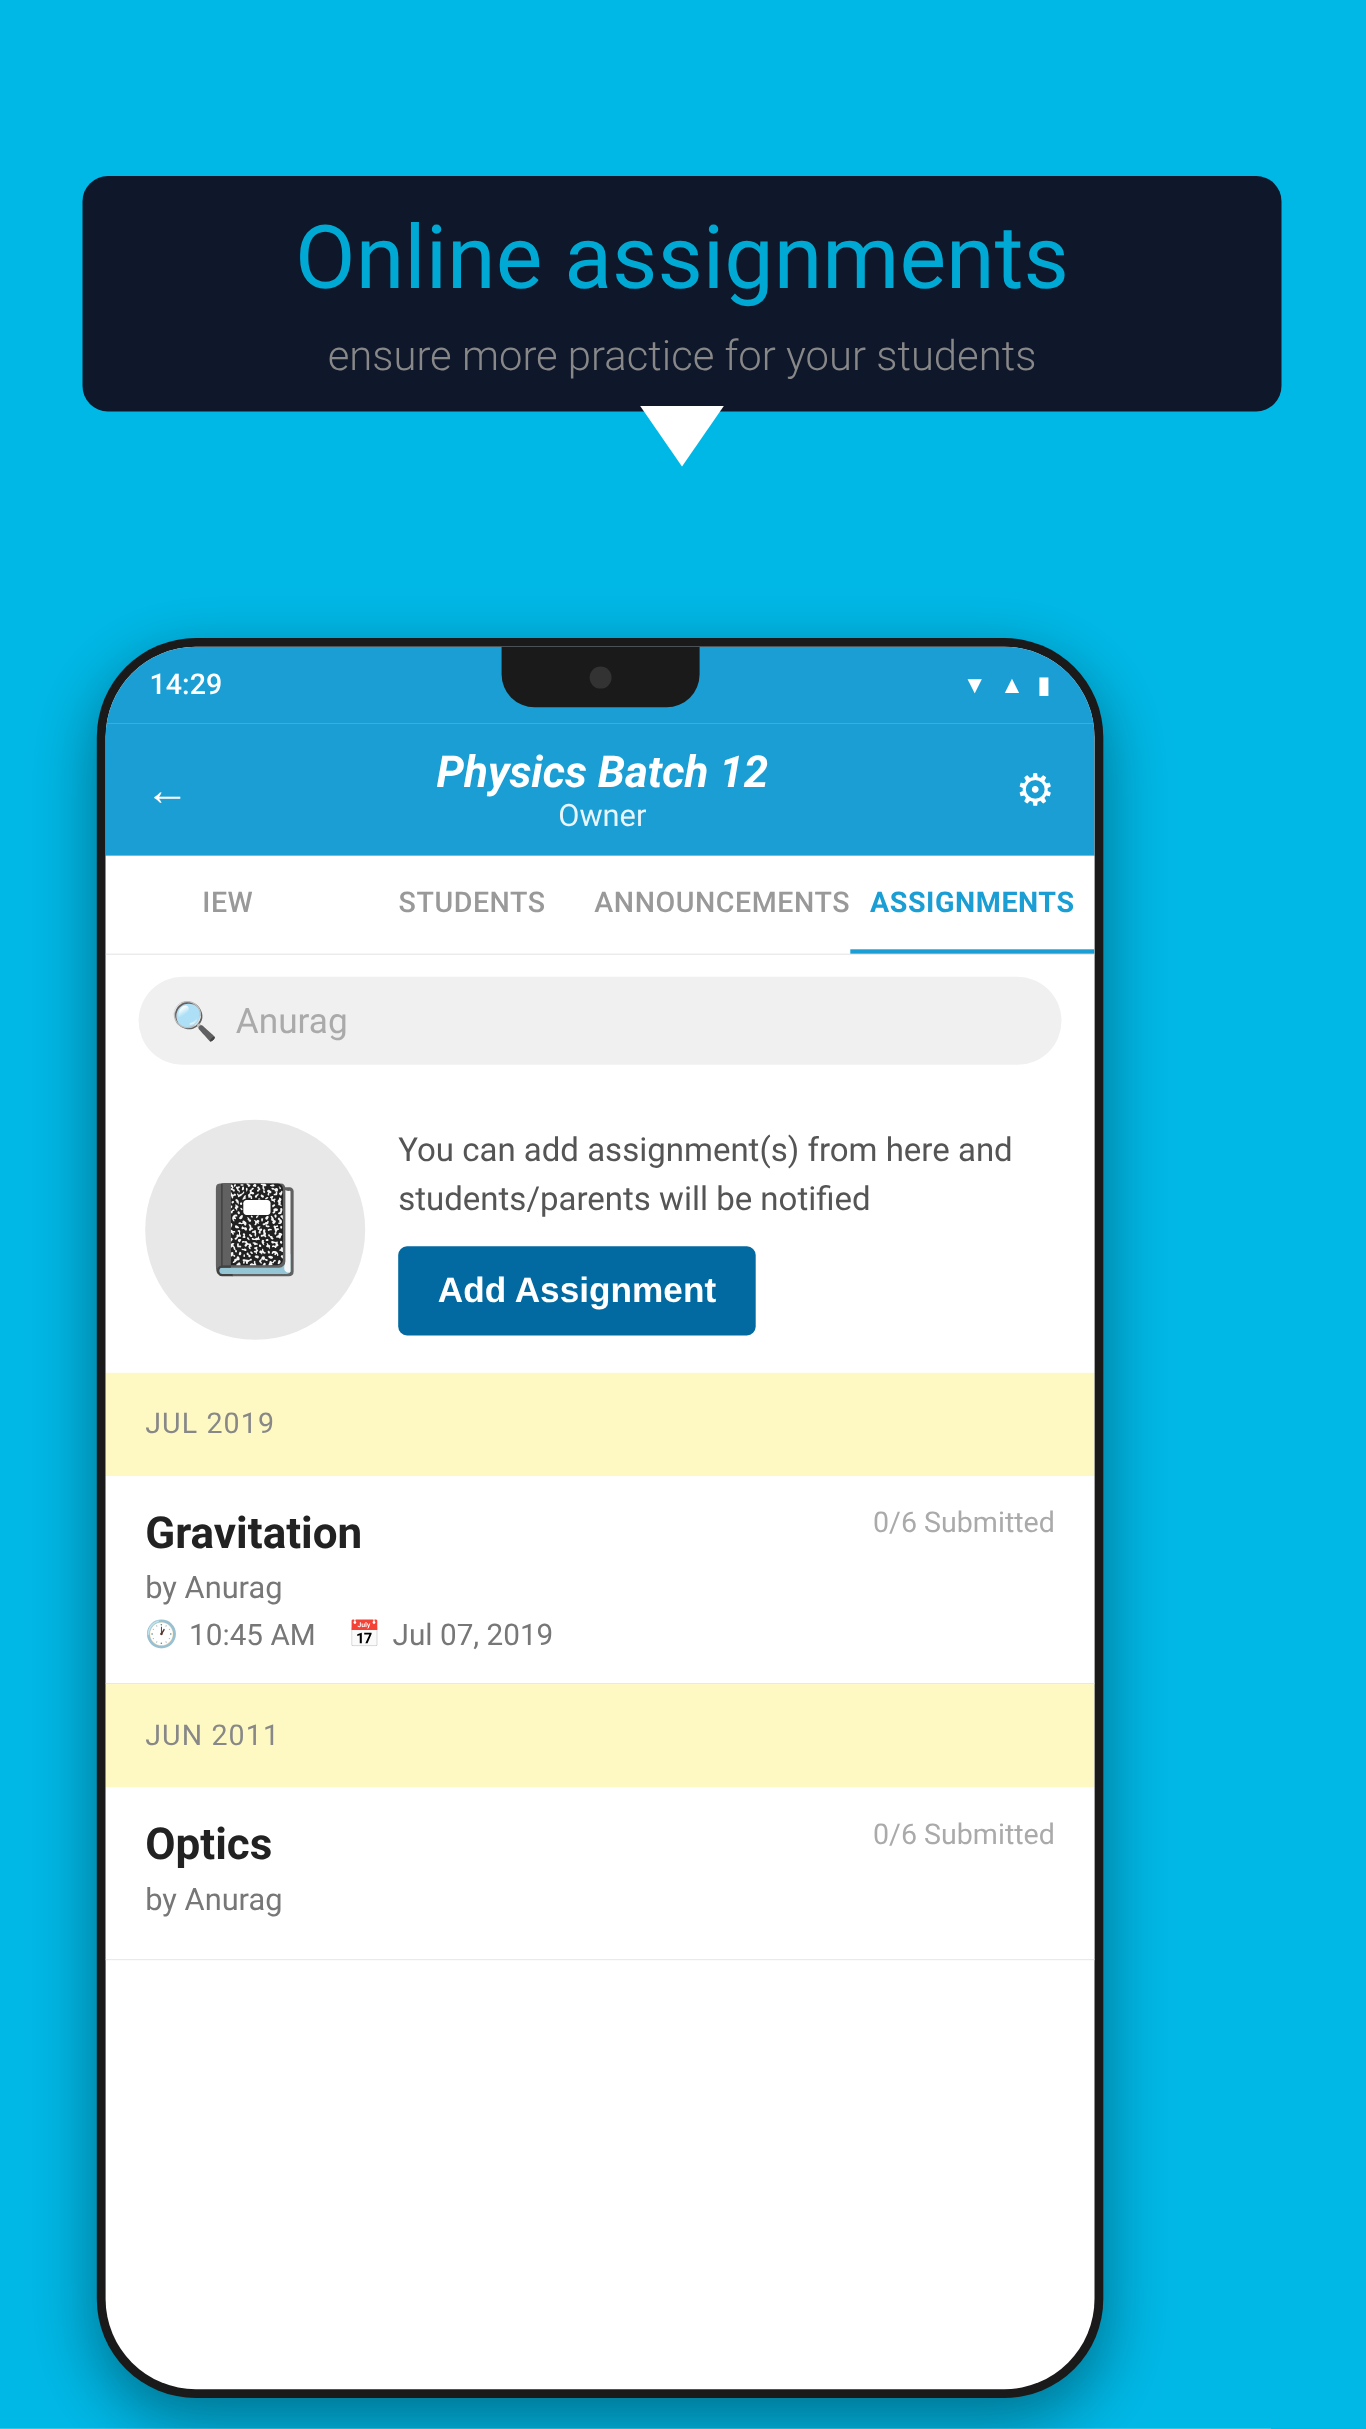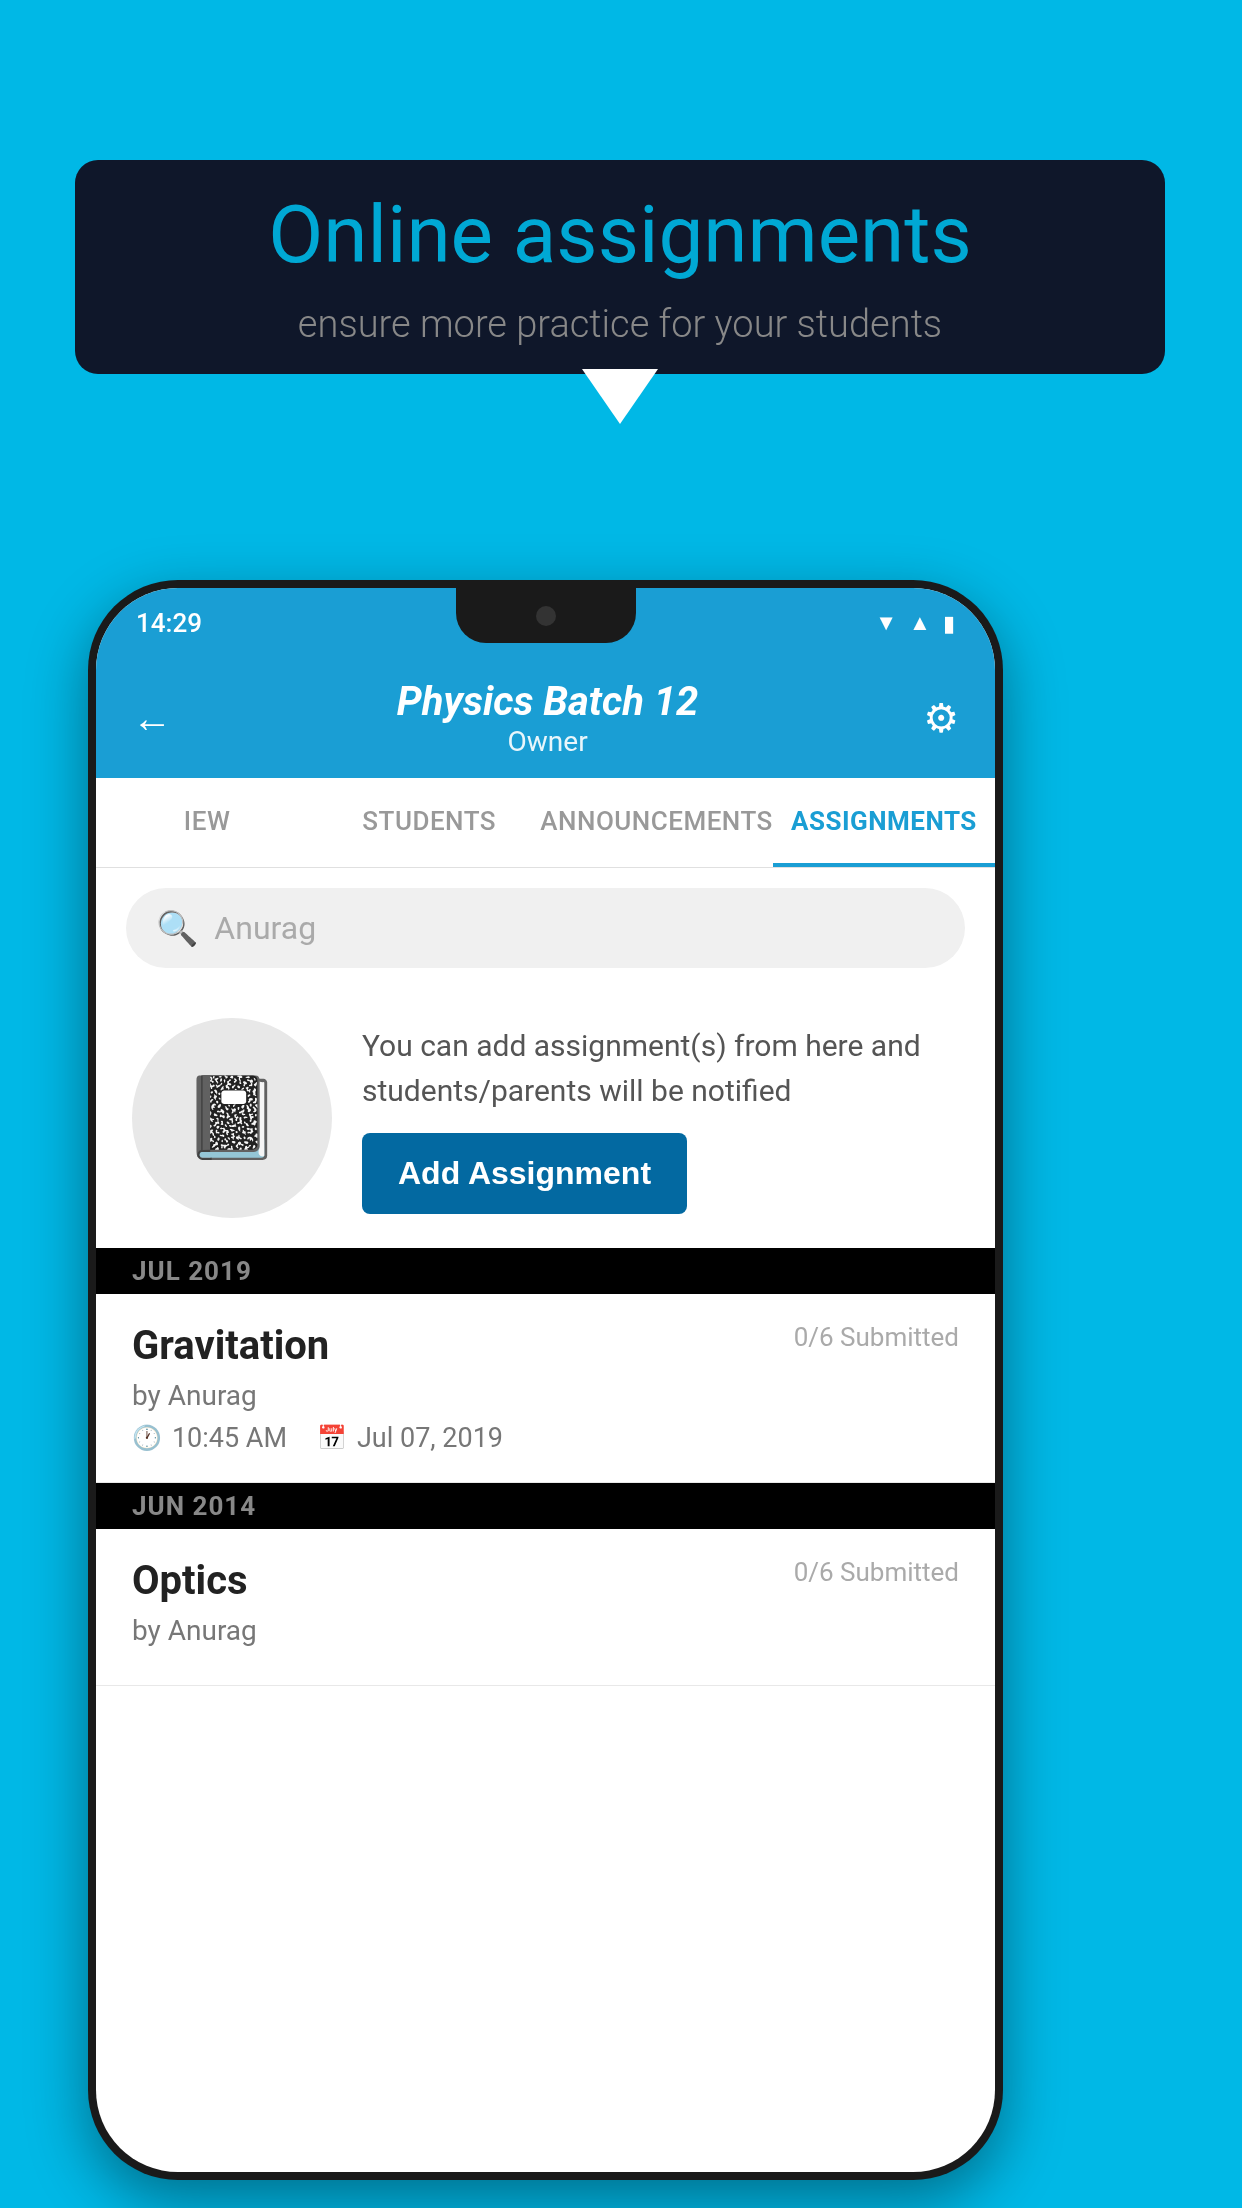--- a/index.html
+++ b/index.html
@@ -254,25 +254,25 @@
       border: none;
       border-radius: 8px;
       padding: 22px 36px;
       font-size: 32px;
       font-weight: 600;
       cursor: pointer;
     }
 
     
     .section-header {
-      background: #000000;
-      padding: 8px 36px;
+      background: #fef9c3;
+      padding: 32px 36px;
       font-size: 26px;
       color: #888;
-      font-weight: 700;
+      font-weight: 400;
       letter-spacing: 1px;
     }
 
     
     .assignment-item {
       padding: 28px 36px;
       border-bottom: 1px solid #e8e8e8;
       background: white;
     }
 
@@ -401,21 +401,21 @@
           <span>10:45 AM</span>
         </div>
         <div class="assignment-meta-item">
           <span class="meta-icon">📅</span>
           <span>Jul 07, 2019</span>
         </div>
       </div>
     </div>
 
     <div class="section-header">
-      <span>JUN 2014</span>
+      <span>JUN 2011</span>
     </div>
 
     <div class="assignment-item">
       <div class="assignment-top-row">
         <span class="assignment-name">Optics</span>
         <span class="assignment-submitted">0/6 Submitted</span>
       </div>
       <div class="assignment-author">by Anurag</div>
     </div>
 

